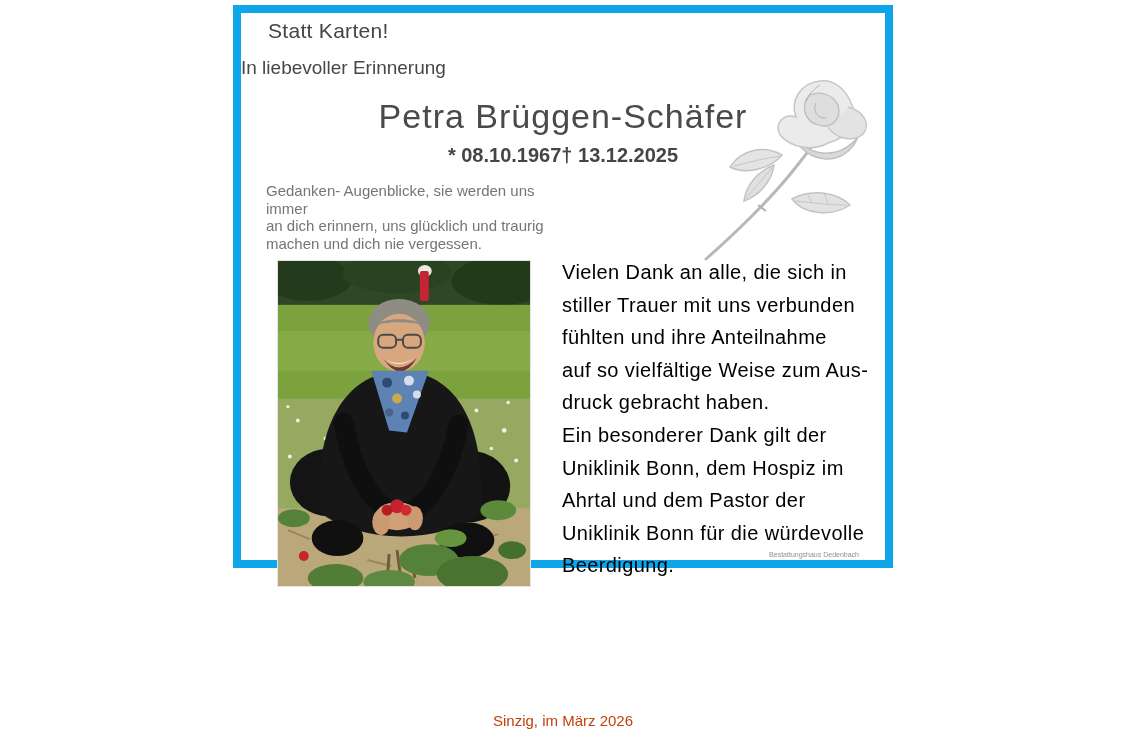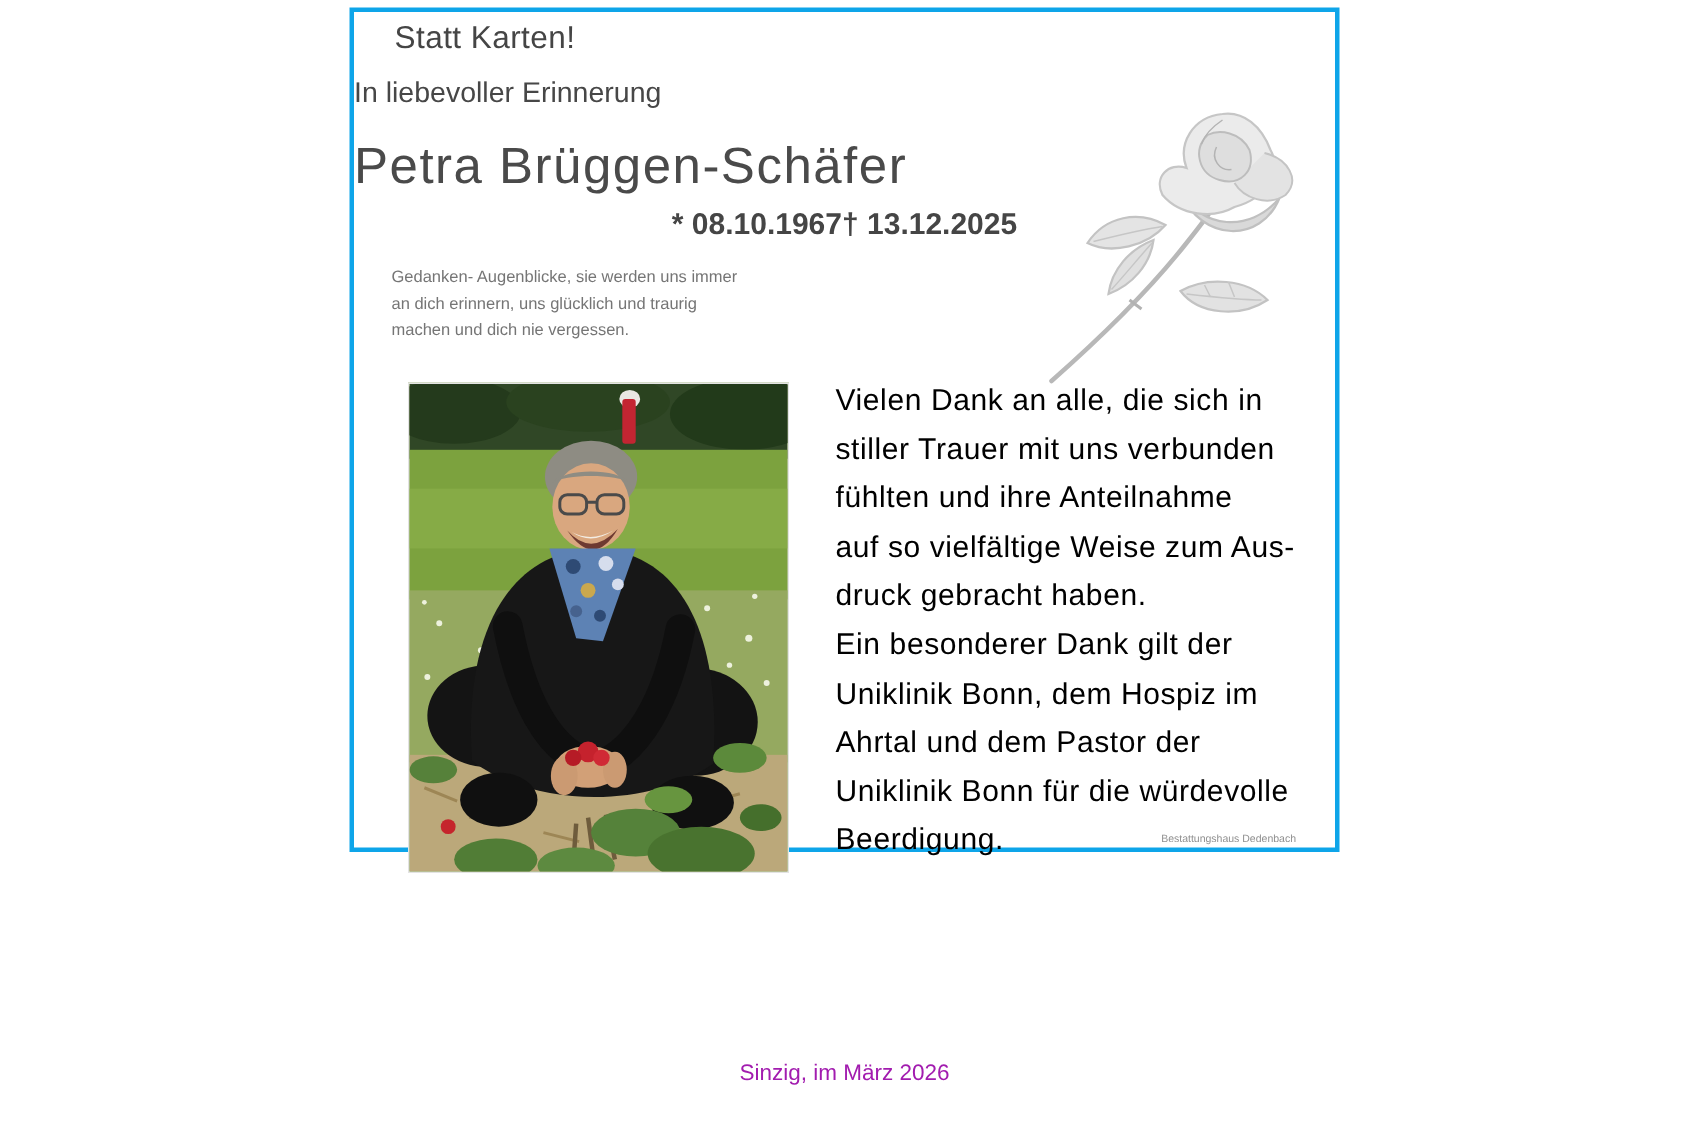--- a/index.html
+++ b/index.html
@@ -3,46 +3,46 @@
 <meta charset="utf-8">
 <style>
   * { margin: 0; padding: 0; box-sizing: border-box; }
   html, body { width: 1125px; height: 750px; background: #ffffff; overflow: hidden; }
   body { font-family: "Liberation Sans", sans-serif; color: #3f3f3f; position: relative; }
 
   .card {
     position: absolute;
     left: 233px; top: 5px;
     width: 660px; height: 563px;
-    border: 3px solid #0ea5e9;
+    border: 8px solid #0ea5e9;
     background: #ffffff;
   }
 
   .statt-karten {
     position: absolute; left: 27px; top: 6px;
     font-size: 21px; color: #454545; letter-spacing: 0.3px;
   }
   .erinnerung {
     position: absolute; left: 0; top: 44px; width: 100%;
     text-align: left; font-size: 19px; color: #474747;
   }
   .deceased-name {
     position: absolute; left: 0; top: 84px; width: 100%;
-    font-size: 34px; font-weight: 400;
+    text-align: center; font-size: 34px; font-weight: 400;
     color: #4a4a4a; letter-spacing: 1px;
   }
   .dates {
     position: absolute; left: 0; top: 131px; width: 100%;
     text-align: center; font-size: 20px; color: #454545; font-weight: 600;
   }
   .dates .death { margin-left: 0; }
 
   .quote {
     position: absolute; left: 25px; top: 169px; width: 310px;
-    font-size: 11px; line-height: 17.6px; color: #757575;
+    font-size: 15px; line-height: 17.6px; color: #757575;
     white-space: pre-line;
   }
 
   .photo {
     position: absolute; left: 36px; top: 247px;
     width: 254px; height: 327px;
     border: 1px solid #e3e3e3;
     background: #8fa95c;
   }
   .photo svg { display: block; width: 100%; height: 100%; }
@@ -54,21 +54,21 @@
   }
 
   .mourners {
     position: absolute; left: 128px; top: 603px; width: 440px;
     font-size: 19px; line-height: 27.4px; color: #474747;
     white-space: pre-line; letter-spacing: 0.2px;
   }
 
   .place-date {
     position: absolute; left: 0; top: 699px; width: 100%;
-    text-align: center; font-size: 15px; color: #a21caf;
+    text-align: center; font-size: 15px; color: #c2410c;
   }
 
   .funeral-home {
     position: absolute; right: 26px; bottom: 2px;
     font-size: 7px; color: #8f8f8f;
   }
 
   .rose {
     position: absolute; left: 455px; top: 58px;
     width: 185px; height: 195px;

